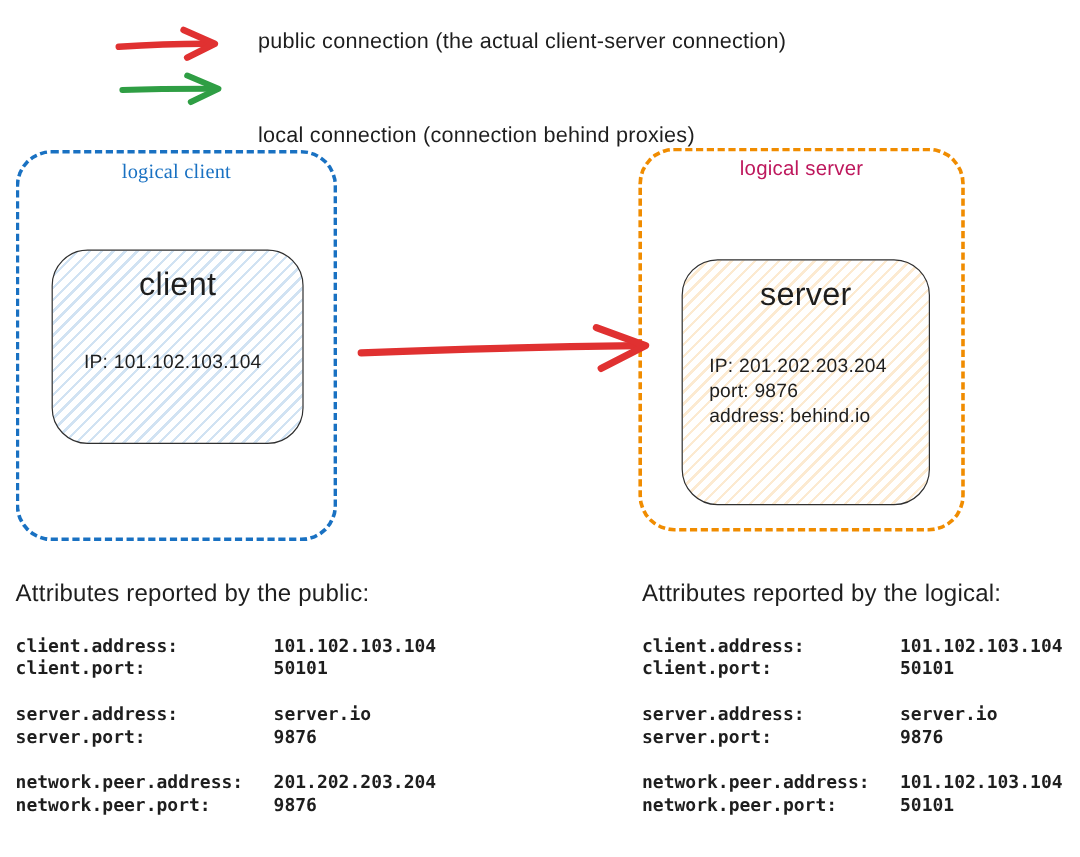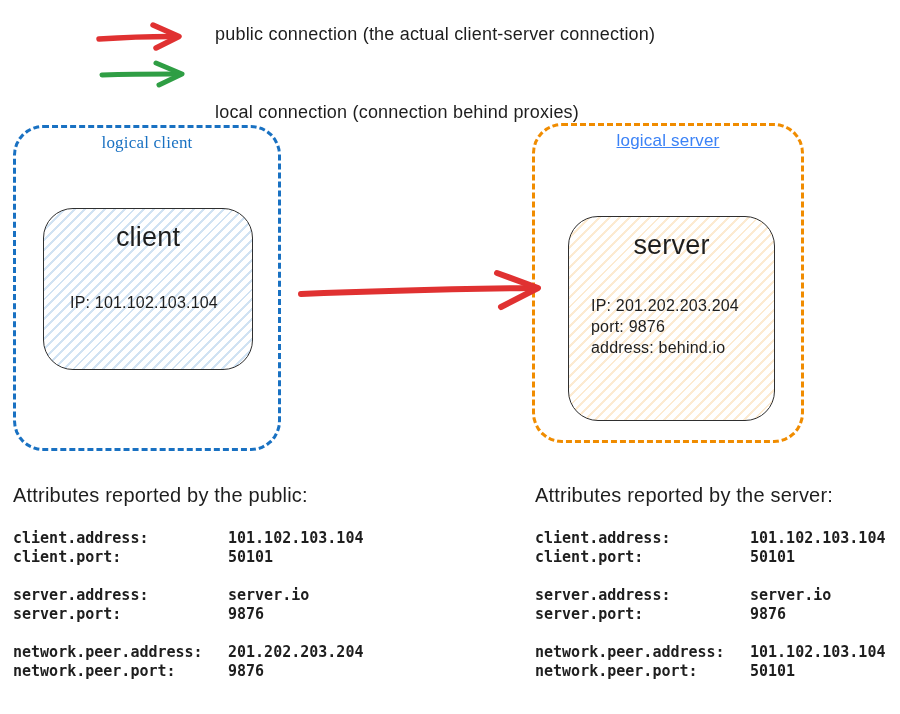--- a/index.html
+++ b/index.html
@@ -40,21 +40,21 @@
     border: 3px dashed #f08c00;
   }
   .logical-label {
     position: absolute;
     top: 5px; left: 0; width: 100%;
     text-align: center;
     font-size: 17px;
     white-space: nowrap;
   }
   .logical-box.client .logical-label { color: #1971c2; font-family: Liberation Serif, serif; }
-  .logical-box.server .logical-label { color: #3b82f6; text-decoration: underline; }
+  .logical-box.server .logical-label { color: #be185d; }
 
   
   .node {
     position: absolute;
     border: 1.6px solid #2f2f2f;
     border-radius: 30px;
   }
   .node.client-node {
     left: 27px; top: 80px; width: 210px; height: 162px;
     background: repeating-linear-gradient(135deg,
@@ -194,21 +194,21 @@
         <span class="attr-val">201.202.203.204</span>
       </div>
       <div class="attr-row">
         <span class="attr-key">network.peer.port:</span>
         <span class="attr-val">9876</span>
       </div>
     </div>
   </div>
 
   <div class="attr-block right">
-    <div class="attr-heading hand">Attributes reported by the server:</div>
+    <div class="attr-heading hand">Attributes reported by the logical:</div>
 
     <div class="attr-group">
       <div class="attr-row">
         <span class="attr-key">client.address:</span>
         <span class="attr-val">101.102.103.104</span>
       </div>
       <div class="attr-row">
         <span class="attr-key">client.port:</span>
         <span class="attr-val">50101</span>
       </div>

